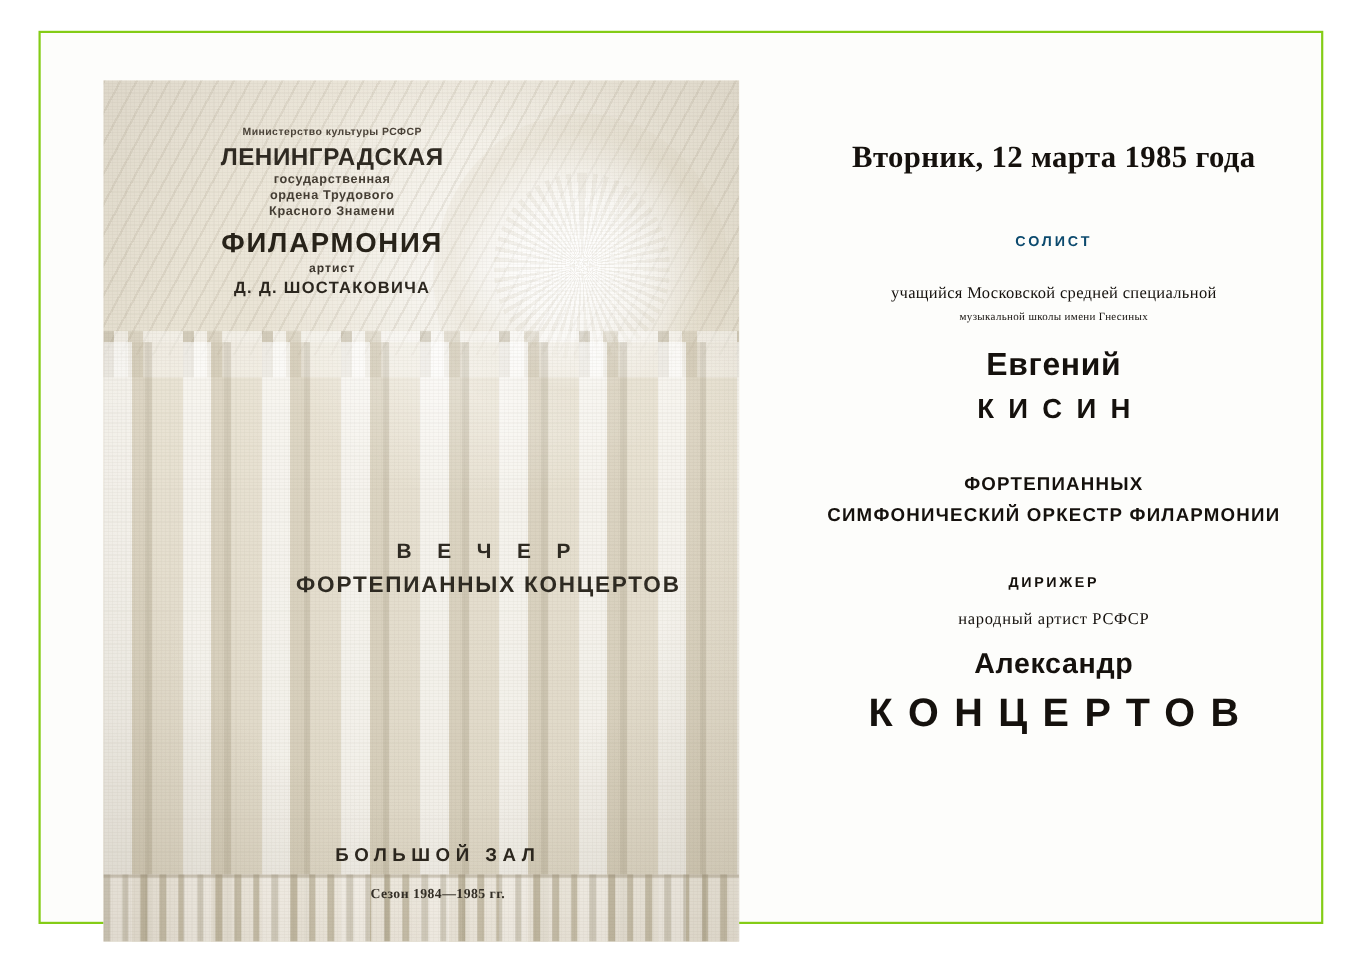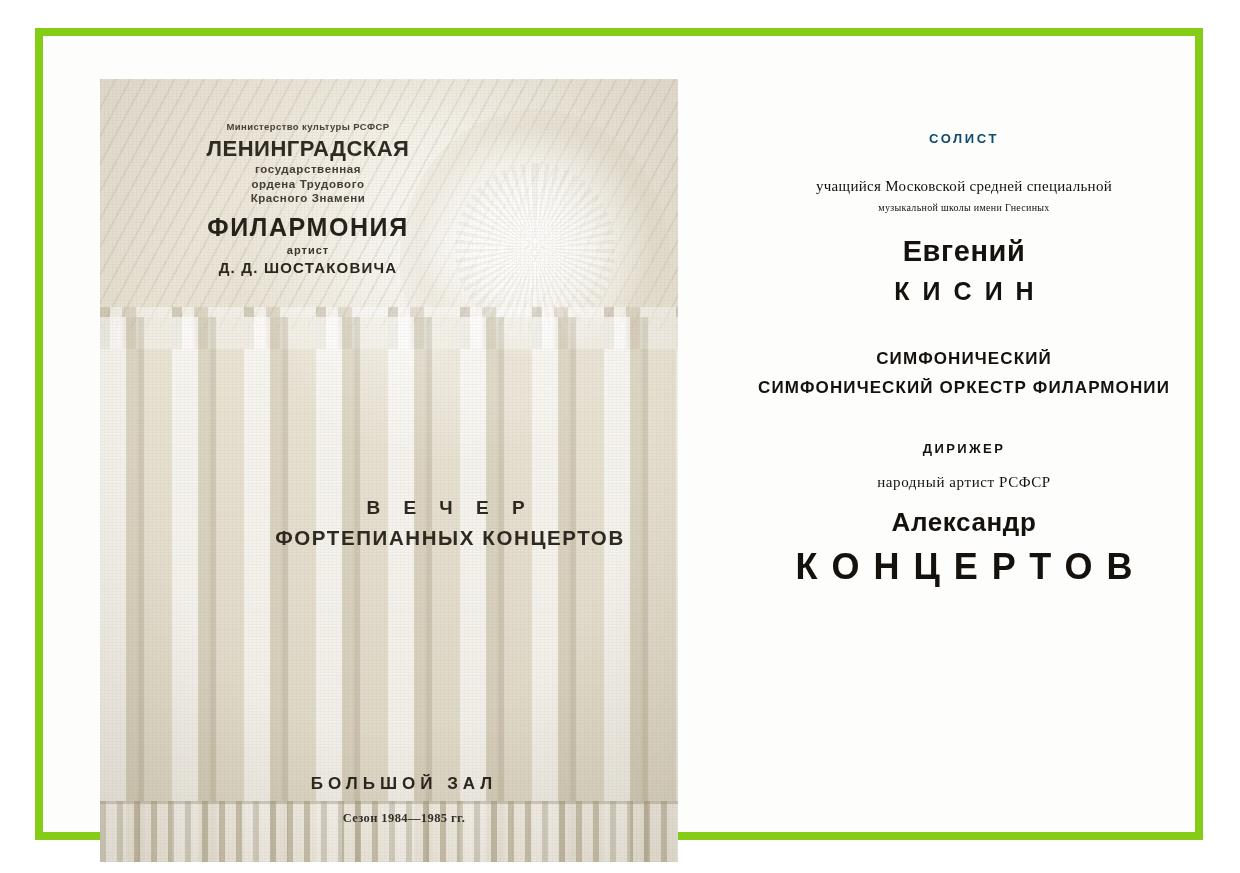--- a/index.html
+++ b/index.html
@@ -21,21 +21,21 @@
     background: #ffffff;
   }
 
   
   .frame {
     position: absolute;
     left: 35px;
     top: 28px;
     width: 1168px;
     height: 812px;
-    border: 8px solid #84cc16;
+    border: 2px solid #84cc16;
     background: #fdfdfb;
     box-sizing: border-box;
   }
 
   
   .cover {
     position: absolute;
     left: 57px;
     top: 43px;
     width: 578px;
@@ -373,28 +373,29 @@
         </div>
 
         <div class="hall-block">
           <div class="hall-name">БОЛЬШОЙ ЗАЛ</div>
           <div class="hall-season">Сезон 1984—1985 гг.</div>
         </div>
       </div>
     </div>
 
     <div class="program">
+      <div class="prog-date">Вторник, 12 марта 1985 года</div>
 
       <div class="prog-soloist-label">СОЛИСТ</div>
       <div class="prog-school-1">учащийся Московской средней специальной</div>
       <div class="prog-school-2">музыкальной школы имени Гнесиных</div>
       <div class="prog-first-name">Евгений</div>
       <div class="prog-last-name">КИСИН</div>
 
-      <div class="prog-orch-1">СИМФОНИЧЕСКИЙ</div>
+      <div class="prog-orch-1">ФОРТЕПИАННЫХ</div>
       <div class="prog-orch-2">СИМФОНИЧЕСКИЙ ОРКЕСТР ФИЛАРМОНИИ</div>
 
       <div class="prog-cond-label">ДИРИЖЕР</div>
       <div class="prog-cond-title">народный артист РСФСР</div>
       <div class="prog-cond-first">Александр</div>
       <div class="prog-cond-last">КОНЦЕРТОВ</div>
     </div>
 
   </div>
 </div>

